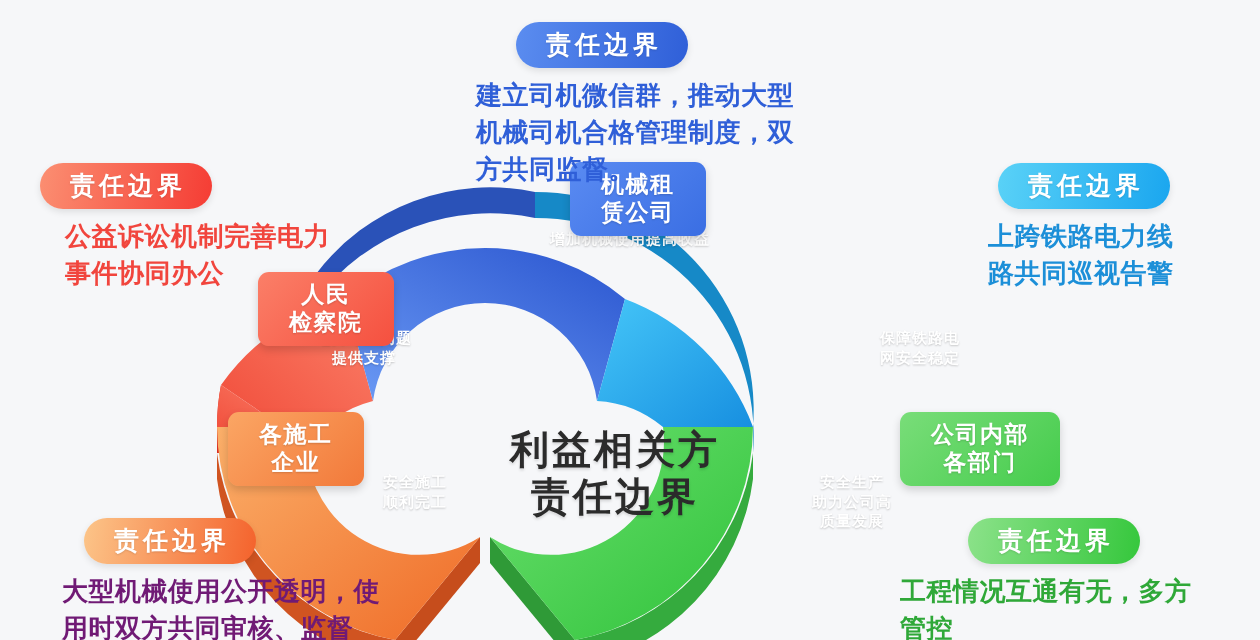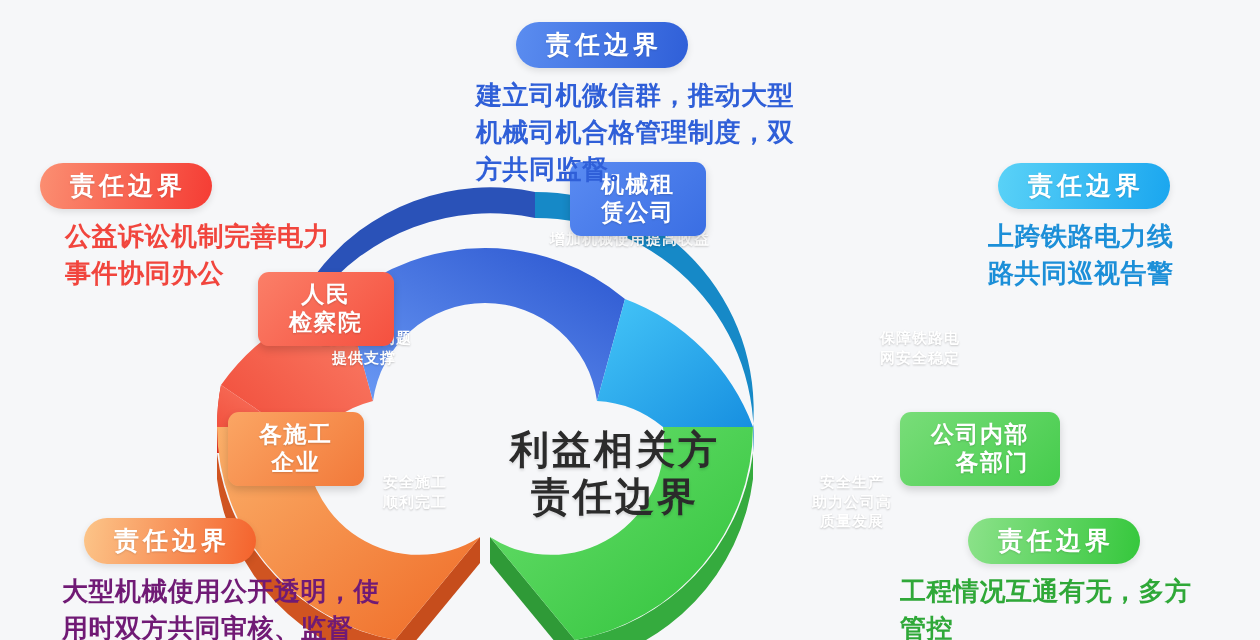--- a/index.html
+++ b/index.html
@@ -74,21 +74,21 @@
     padding: 9px 31px 10px;
     white-space: pre-line;
     letter-spacing: 1.5px;
     box-shadow: 0 4px 9px rgba(0,0,0,.16);
     text-shadow: 0 1px 2px rgba(0,0,0,.16);
   }
   .b-blue   { background: linear-gradient(135deg,#5a8bf2,#3a6ee3); }
   .b-red    { background: linear-gradient(135deg,#fb7f68,#f5503f); }
   .b-cyan   { background: linear-gradient(135deg,#57caf6,#29a9ef); }
   .b-orange { background: linear-gradient(135deg,#fba664,#f2793a); }
-  .b-green  { background: linear-gradient(135deg,#79dd79,#45cc4c); text-align: right; }
+  .b-green  { background: linear-gradient(135deg,#79dd79,#45cc4c); }
 
   #badge-blue   { left: 570px; top: 162px; }
   #badge-red    { left: 258px; top: 262px; margin-top: 10px; }
   #badge-cyan   { left: 874px; top: 262px; }
   #badge-orange { left: 228px; top: 412px; }
   #badge-green  { left: 900px; top: 412px; }
 
   
   .seg-label {
     position: absolute;

